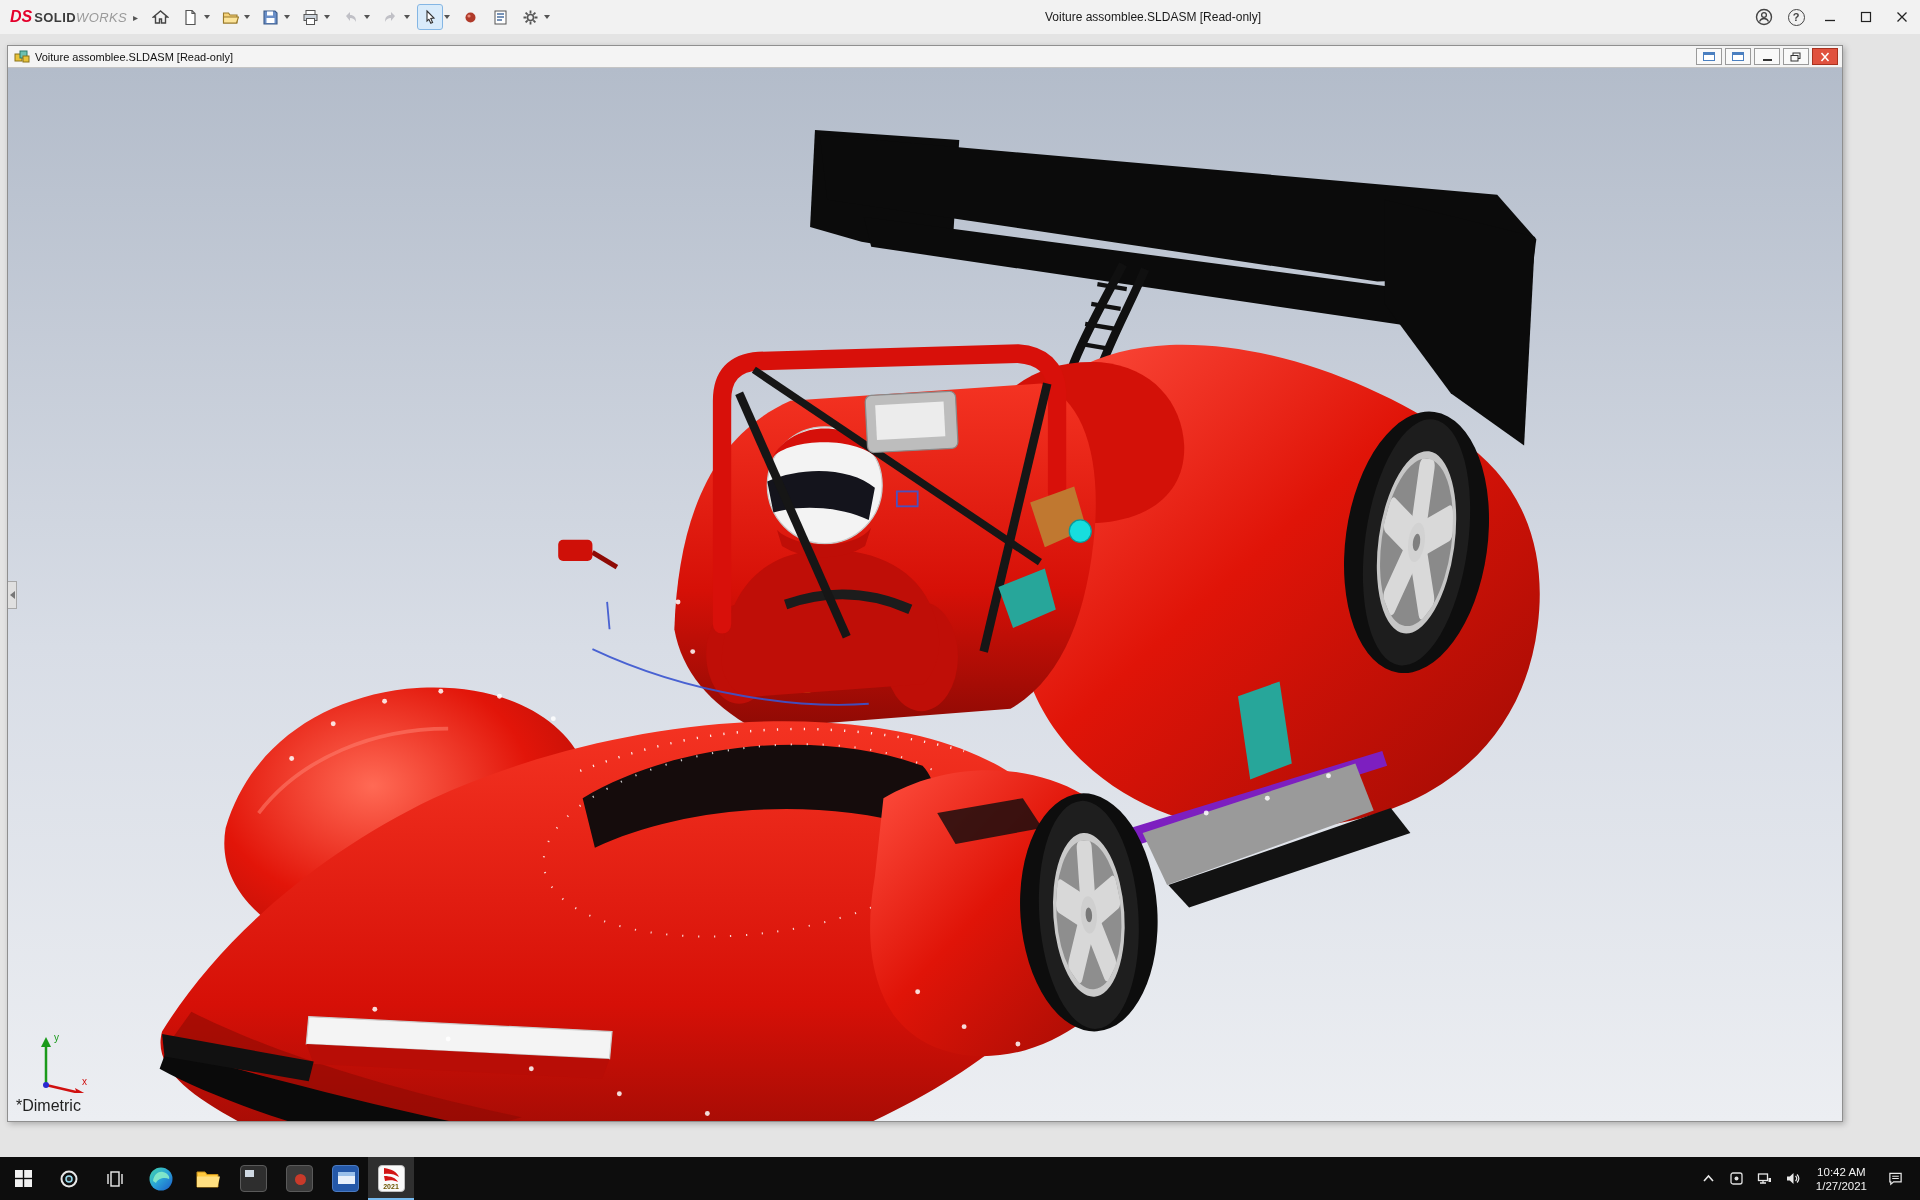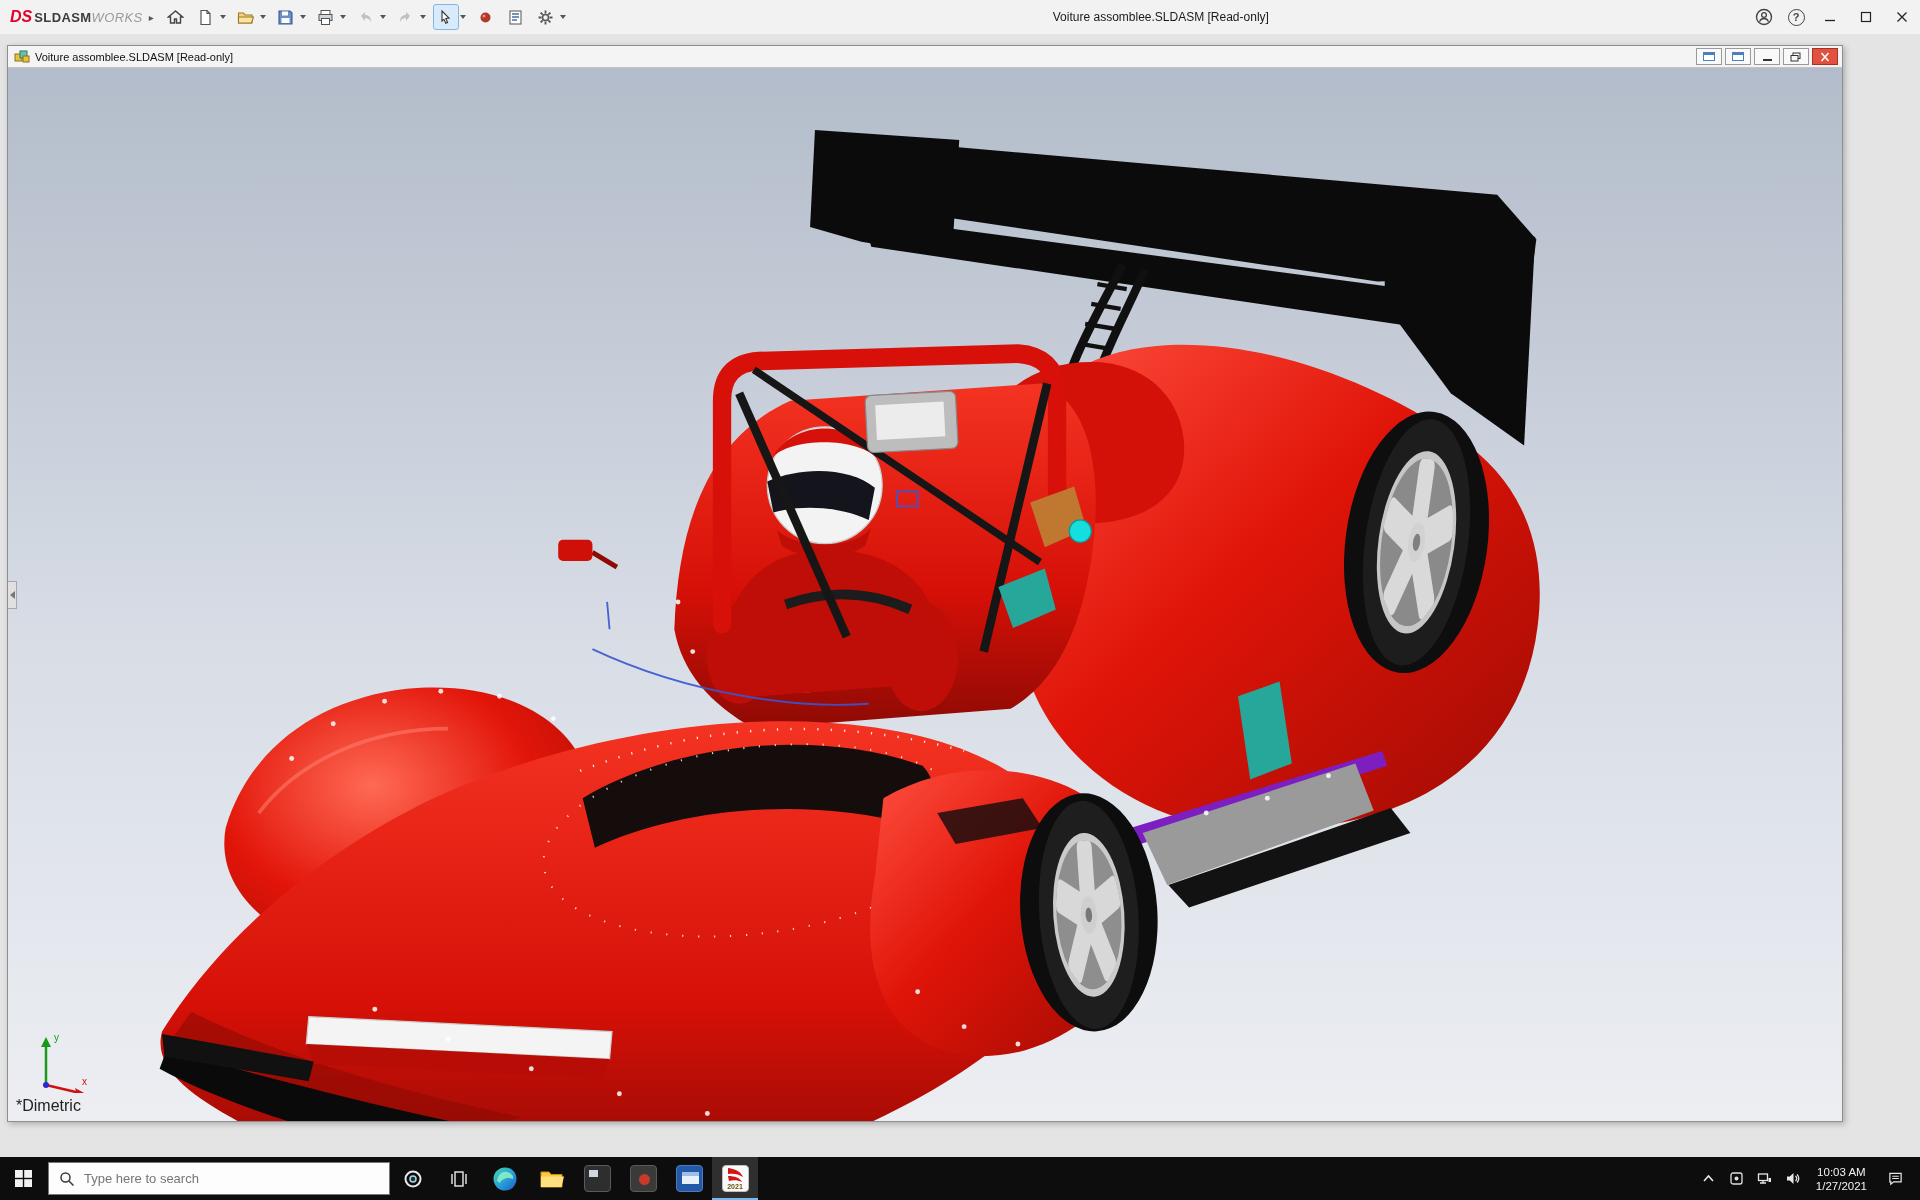--- a/index.html
+++ b/index.html
@@ -80,21 +80,21 @@
   .show-desktop { width:6px; border-left:1px solid #3a3a3a; }
 </style>
 </head>
 <body>
 
 <div class="app">
 
   <div class="titlebar">
     <div class="logo">
       <span class="logo-ds">DS</span>
-      <span class="logo-solid">SLDASM</span>
+      <span class="logo-solid">SOLID</span>
       <span class="logo-works">WORKS</span>
     </div>
     <span class="logo-exp">▸</span>
 
     <div class="toolbar">
       <div class="tool-group">
         <div class="tool">
           <svg viewBox="0 0 17 17">
               <path d="M8.5 2 1.5 8h2v6h4v-4h2v4h4V8h2z" fill="none" stroke="#444" stroke-width="1.4"></path>
             </svg>
@@ -475,27 +475,20 @@
 
   <div class="taskbar">
     <div class="tb-slot">
       <svg width="17" height="17" viewBox="0 0 17 17">
           <rect x="0" y="0" width="7.8" height="7.8" fill="#f2f2f2"></rect>
           <rect x="9.2" y="0" width="7.8" height="7.8" fill="#f2f2f2"></rect>
           <rect x="0" y="9.2" width="7.8" height="7.8" fill="#f2f2f2"></rect>
           <rect x="9.2" y="9.2" width="7.8" height="7.8" fill="#f2f2f2"></rect>
         </svg>
     </div>
-    <div class="search">
-      <svg viewBox="0 0 16 16">
-          <circle cx="6.5" cy="6.5" r="4.5" fill="none" stroke="#3a3a3a" stroke-width="1.5"></circle>
-          <path d="M10 10 L14.5 14.5" stroke="#3a3a3a" stroke-width="1.5"></path>
-        </svg>
-      <input type="text" placeholder="Type here to search" style="">
-    </div>
     <div class="tb-slot">
       <svg width="20" height="20" viewBox="0 0 20 20">
           <circle cx="10" cy="10" r="7.5" fill="none" stroke="#e8e8e8" stroke-width="2"></circle>
           <circle cx="10" cy="10" r="3" fill="#2a2a2a" stroke="#9adcf0" stroke-width="1.5"></circle>
         </svg>
     </div>
     <div class="tb-slot">
       <svg width="18" height="18" viewBox="0 0 18 18">
           <rect x="5" y="2" width="8" height="14" fill="none" stroke="#ececec" stroke-width="1.4"></rect>
           <path d="M2 4v10M16 4v10" stroke="#ececec" stroke-width="1.4"></path>
@@ -564,21 +557,21 @@
             <path d="M11.5 7h2.5v4h-2.5z" fill="#e8e8e8"></path>
           </svg>
       </div>
       <div class="tray-ico">
         <svg viewBox="0 0 15 15">
             <path d="M2 5.5h2.8L8.5 2v11L4.8 9.5H2z" fill="#e8e8e8"></path>
             <path d="M10.5 5 C12 6.5 12 8.5 10.5 10 M12 3.5 C14.3 6 14.3 9 12 11.5" fill="none" stroke="#e8e8e8" stroke-width="1.2"></path>
           </svg>
       </div>
       <div class="clock">
-        <div>10:03 AM</div>
+        <div>10:42 AM</div>
         <div>1/27/2021</div>
       </div>
       <div class="tray-ico notif">
         <svg viewBox="0 0 16 16">
             <path d="M2 2.5h12v9H6L3 14v-2.5H2z" fill="none" stroke="#e8e8e8" stroke-width="1.3"></path>
             <path d="M4.5 5.5h7M4.5 8h7" stroke="#e8e8e8" stroke-width="1.1"></path>
           </svg>
       </div>
       <div class="show-desktop"></div>
     </div>

